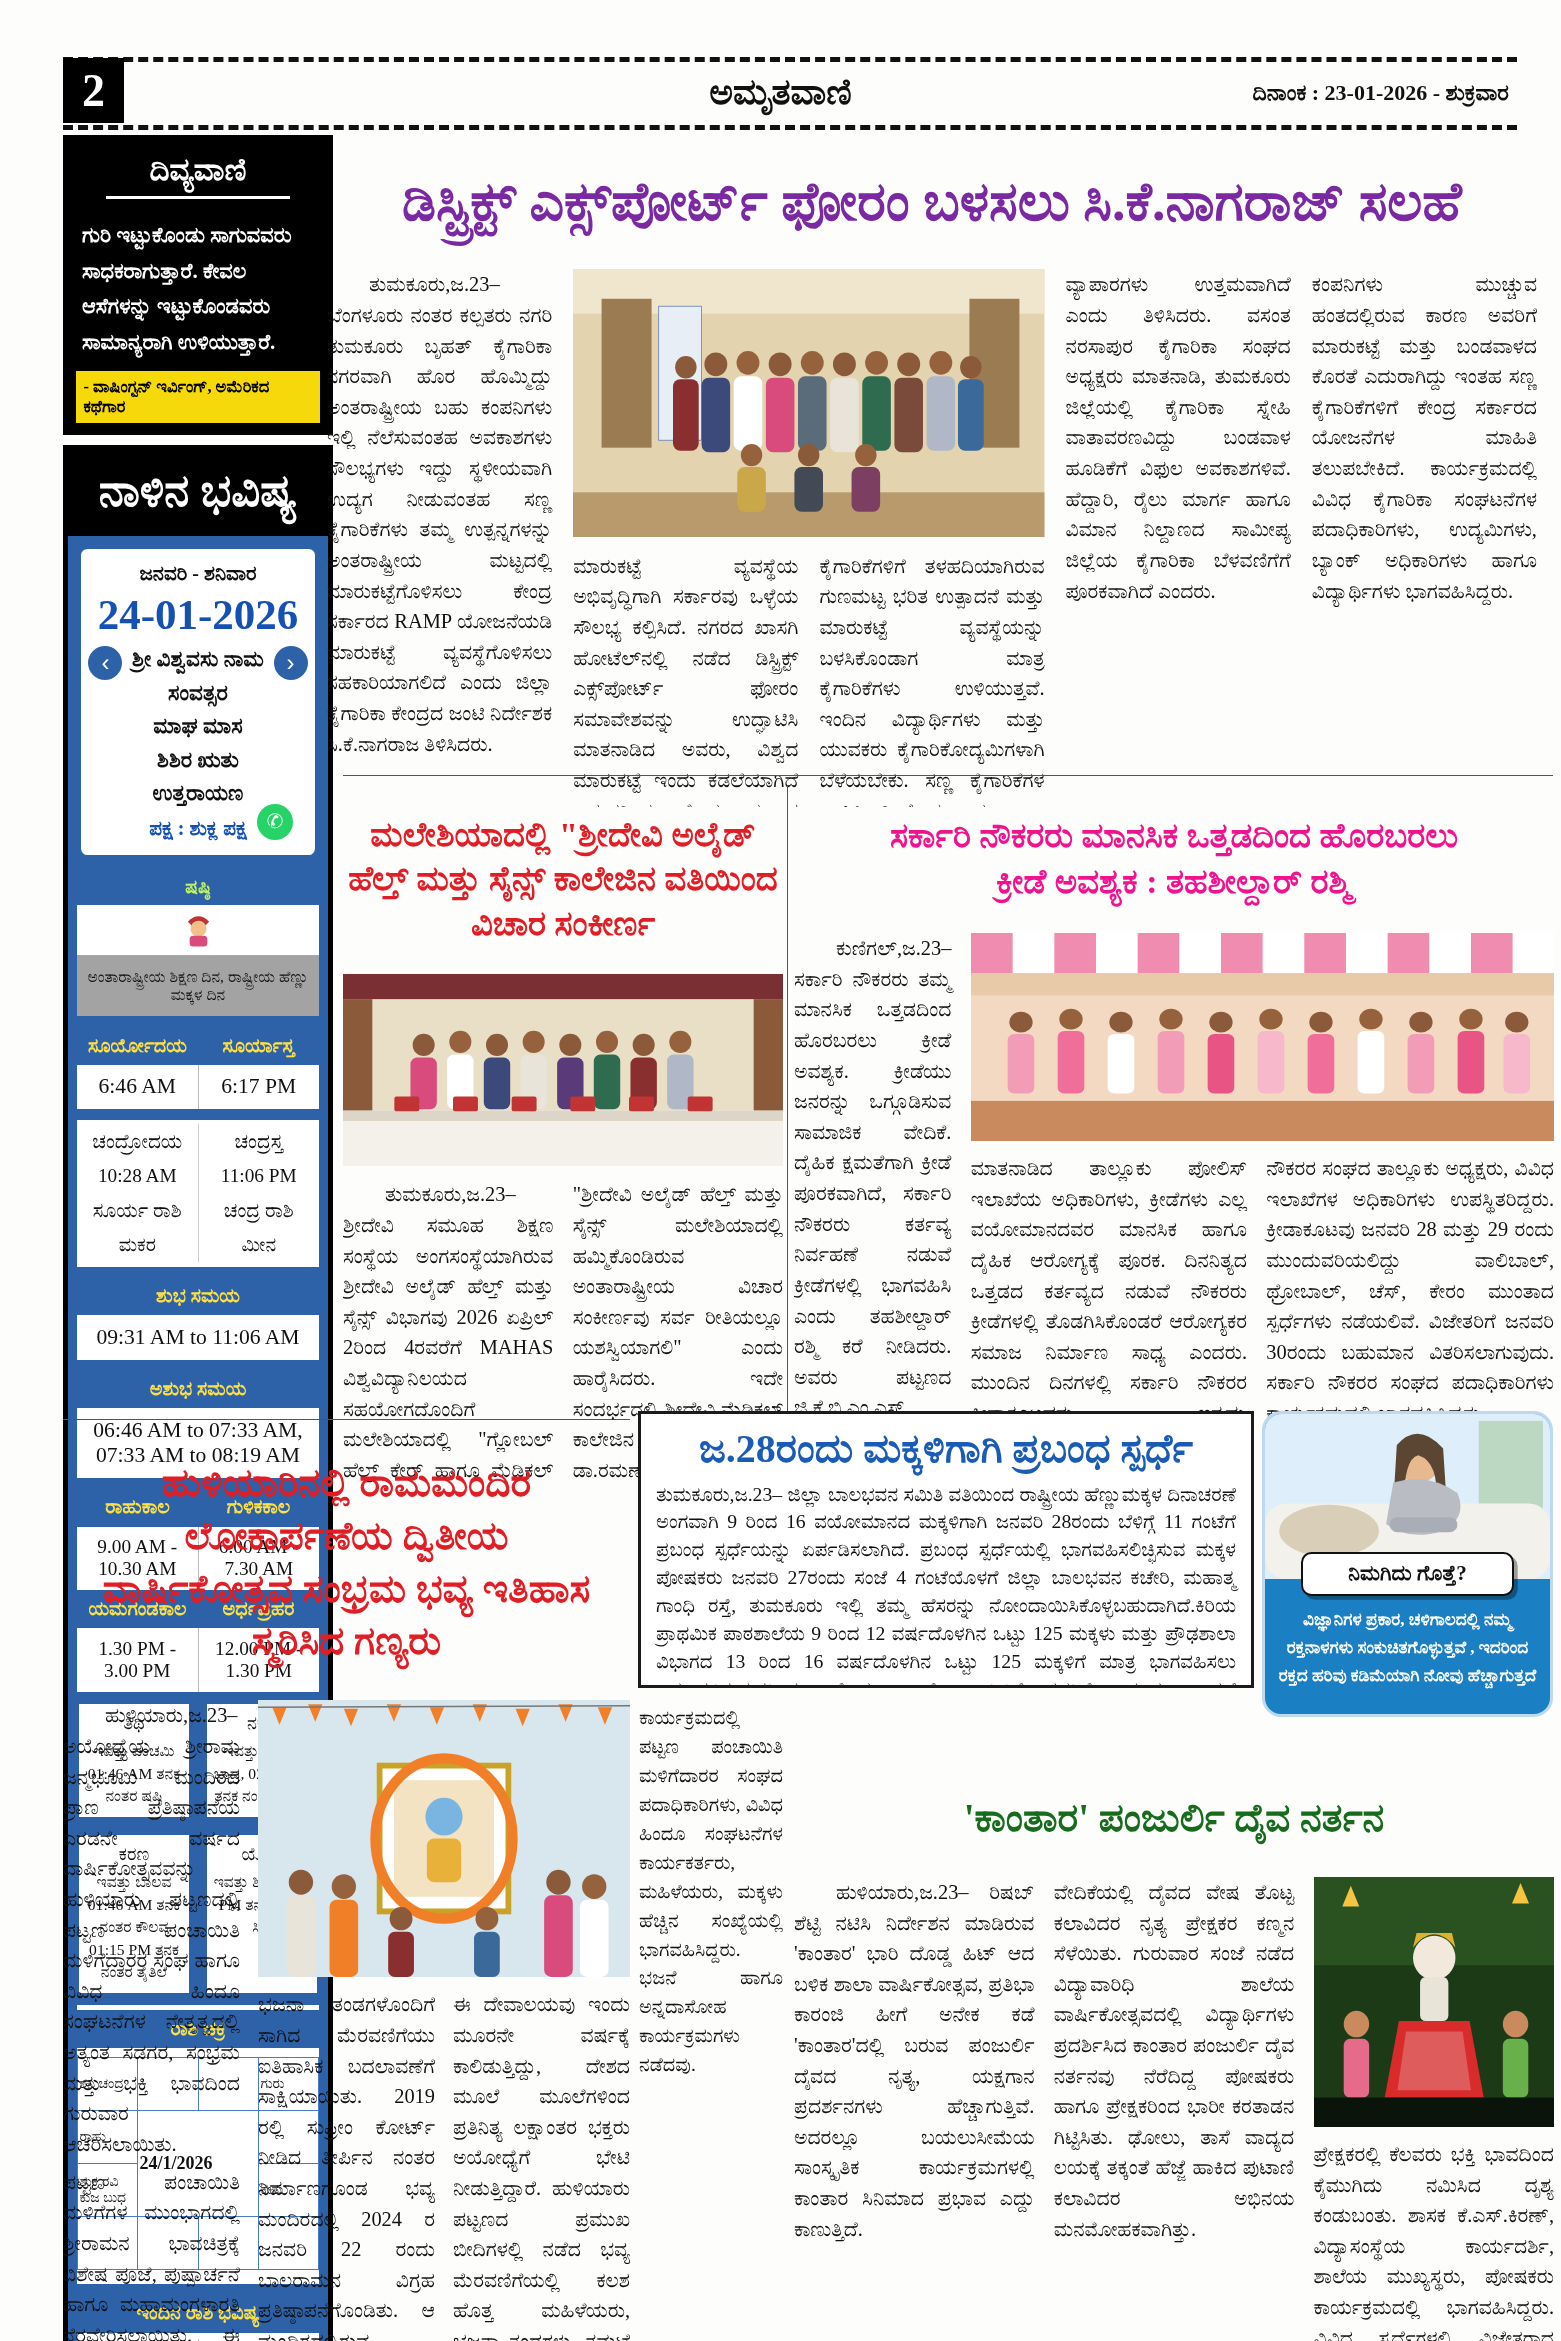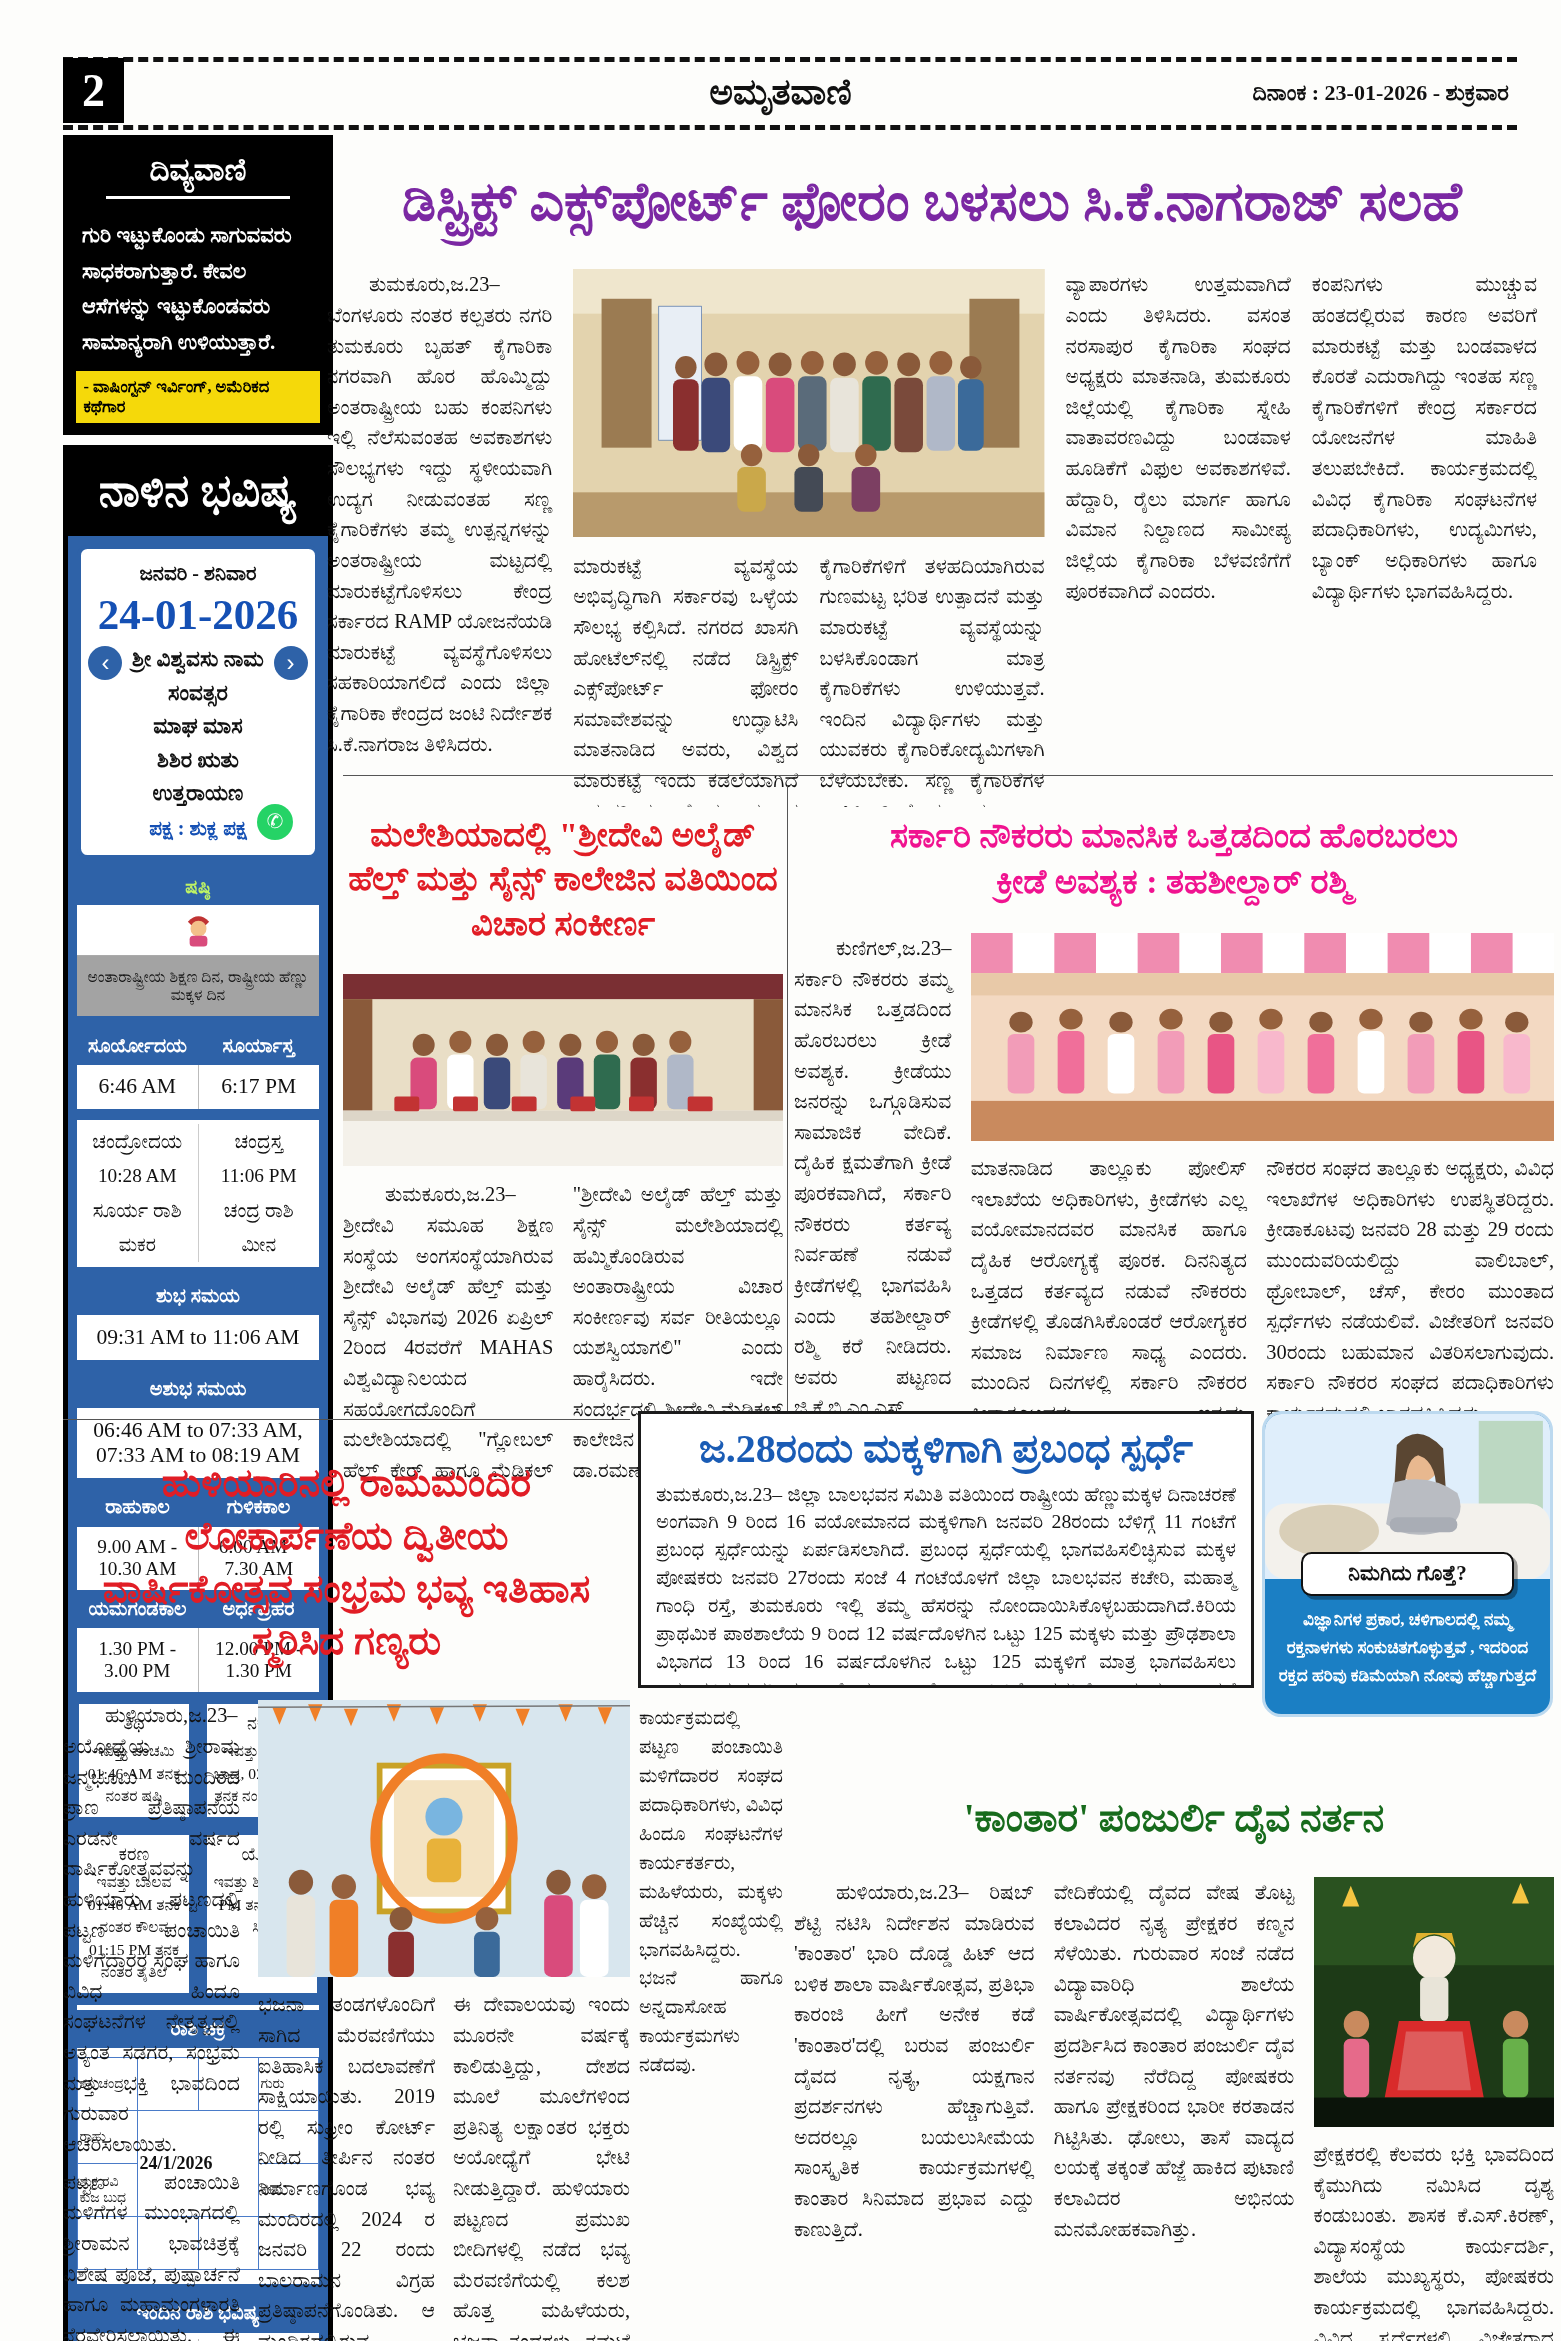--- a/index.html
+++ b/index.html
@@ -30,21 +30,21 @@
   .dc-paksha{font-size:20px;font-weight:bold;color:#1550b4;margin-top:6px;}
   .navbtn{position:absolute;top:97px;width:34px;height:34px;border-radius:50%;background:#2e62a8;color:#fff;
           border:none;font-size:24px;line-height:30px;cursor:pointer;}
   .nav-left{left:7.4px}.nav-right{right:7.4px}
   .wa{position:absolute;right:22px;bottom:15px;width:36px;height:36px;border-radius:50%;background:#25d366;
       color:#fff;display:flex;align-items:center;justify-content:center;font-size:21px;}
   .band{background:#2e62a8;color:#bef264;text-align:center;font-size:18.6px;font-weight:bold;padding:6.7px 0;margin-top:10.4px;}
   .deityrow{background:#fff;text-align:center;padding:6px 0 1.5px;}
   .noterow{background:#a3a3a3;border-top:1.5px solid #aaa;text-align:center;font-size:15.6px;padding:12px 6px;font-weight:normal;}
   .tbl{margin-top:10.4px;}
-  .tblhd{display:flex;background:#2e62a8;color:#ffffff;font-weight:bold;font-size:19.3px;text-align:center;}
+  .tblhd{display:flex;background:#2e62a8;color:#fde047;font-weight:bold;font-size:19.3px;text-align:center;}
   .tblhd div{flex:1;padding:8.2px 0;}
   .tblvl{display:flex;background:#fff;font-size:21.6px;text-align:center;}
   .tblvl div{flex:1;padding:9.7px 3px;}
   .tblvl div + div{border-left:1.5px solid #bbb;}
   .card{background:#fff;margin-top:10.4px;padding:4.5px 0;}
   .r2{display:flex;text-align:center;}
   .r2 div{flex:1;padding:6px 3px;}
   .r2 div + div{border-left:1.5px solid #ccc;}
   .lbl{font-weight:normal;font-size:20px;}
   .val{font-size:19.3px;}

